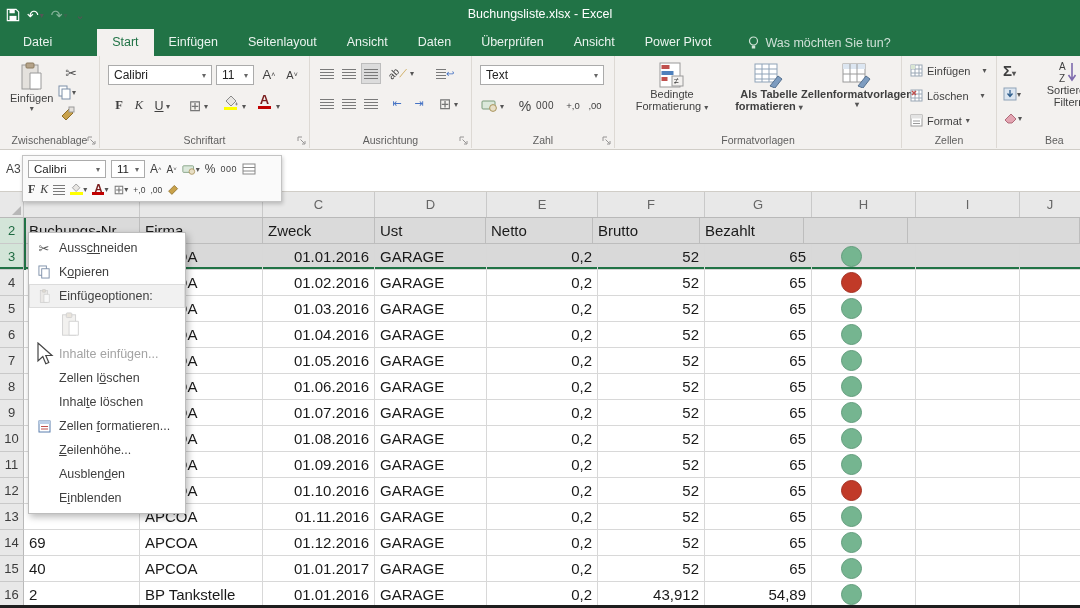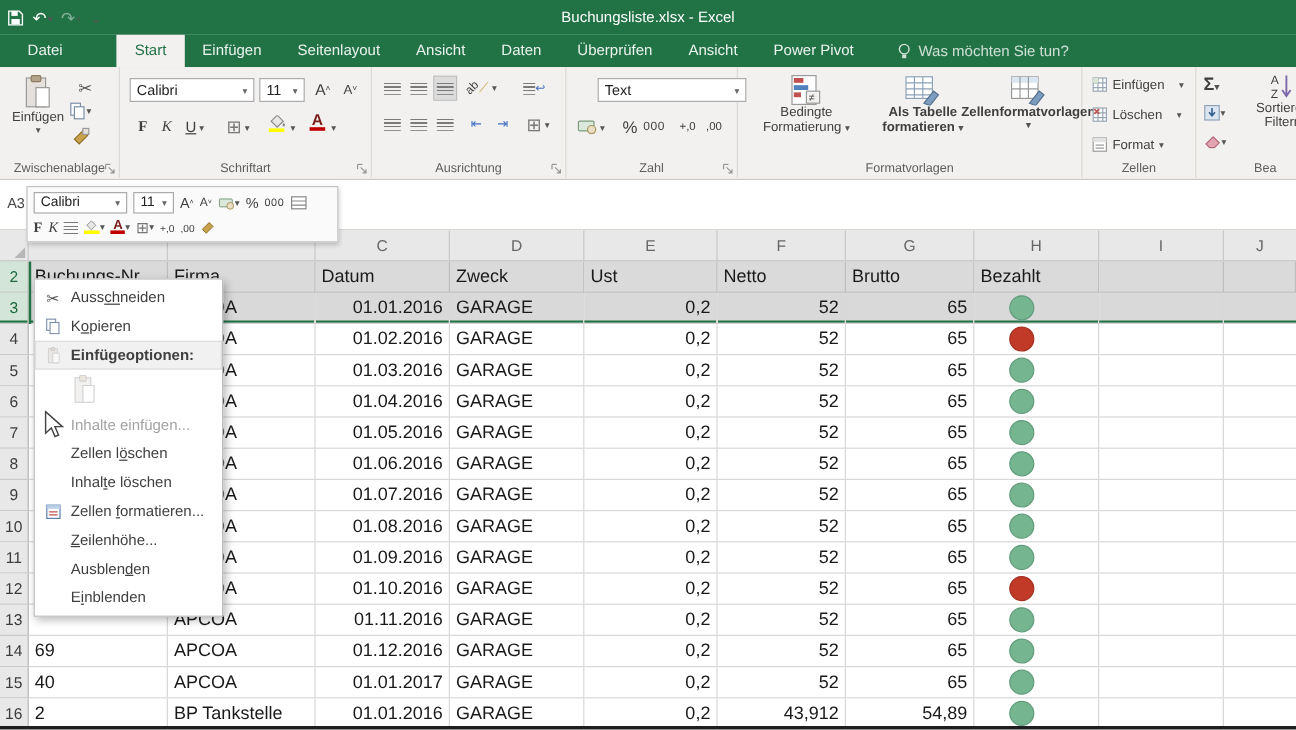--- a/index.html
+++ b/index.html
@@ -79,21 +79,21 @@
          box-shadow:2px 3px 7px rgba(0,0,0,.28);z-index:60;padding:3px 0;box-sizing:border-box;
          font-size:12.5px;color:#3f3f3f;}
   .mi{display:flex;align-items:center;height:24px;}
   .mi .gut{width:30px;display:flex;justify-content:center;align-items:center;flex:none;}
   .mi .lbl{flex:1;}
   .mi.dis{color:#a3a3a3;}
   .mi.hl{background:#f1f1f1;outline:1px solid #dcdcdc;outline-offset:-1px;}
   .pasterow{height:34px;display:flex;align-items:center;}
   .pasterow .gut{width:30px;flex:none;}
   u{text-decoration:underline;}
-  b{font-weight:bold;margin-top:16px;}
+  b{font-weight:normal;margin-top:16px;}
   
   .cursor{position:absolute;left:36px;top:342px;z-index:100;}
   .bottombar{position:absolute;left:0;bottom:0;width:100%;height:3px;background:#1e1e1e;z-index:90;}
   svg{display:block;}
 </style>
 </head>
 <body>
 
 <div class="stage">
 
@@ -254,21 +254,21 @@
       <span class="dd" style="position:absolute;left:144px;top:44px;">▾</span>
       <div class="grplabel">Ausrichtung</div>
       <span class="launcher">
         <svg width="9" height="9" viewBox="0 0 9 9">
             <path d="M1 1h4M1 1v4M3.5 3.5l4 4M8 5v3h-3" fill="none" stroke="#777"></path>
           </svg>
       </span>
     </div>
 
     <div class="grp" style="left:472px;width:143px;">
-      <div class="sel" style="position:absolute;left:26px;top:9px;width:124px;">
+      <div class="sel" style="position:absolute;left:8px;top:9px;width:124px;">
         <span>Text</span>
           <span class="dd">▾</span>
       </div>
       <span class="rbtn" style="position:absolute;left:8px;top:40px;">
         <svg width="17" height="13" viewBox="0 0 17 13">
             <rect x="1" y="2" width="13" height="8" rx="1" fill="#dbe8db" stroke="#7b9b7b"></rect>
             <circle cx="12" cy="9" r="3.4" fill="#e8dfc6" stroke="#a8945c"></circle>
           </svg>
       </span>
       <span class="dd" style="position:absolute;left:28px;top:46px;">▾</span>
@@ -396,21 +396,20 @@
     <div class="hcell cJ">J</div>
   </div>
 
   <div class="grid">
     <div class="selleft"></div>
 
     <div class="srow hrw">
       <div class="rh grn">2</div>
       <div class="c cA">Buchungs-Nr</div>
       <div class="c cB">Firma</div>
-      <div class="c cC">Datum</div>
       <div class="c cD">Zweck</div>
       <div class="c cE">Ust</div>
       <div class="c cF">Netto</div>
       <div class="c cG">Brutto</div>
       <div class="c cH">Bezahlt</div>
       <div class="c cI"></div>
       <div class="c cJ"></div>
     </div>
 
     <div class="srow selrow">

